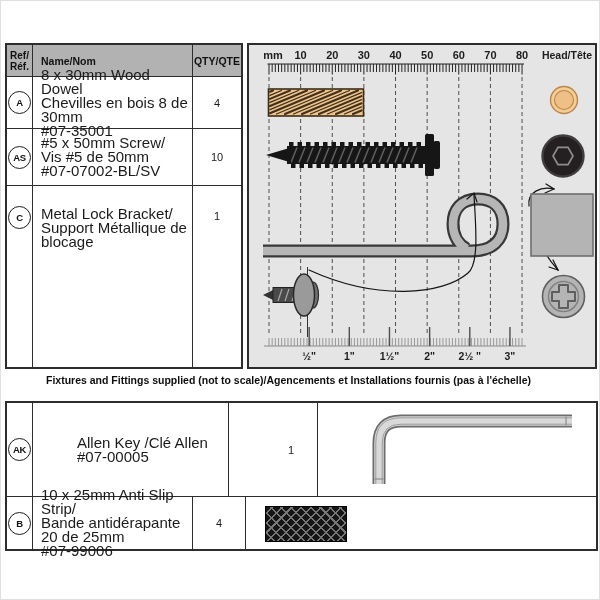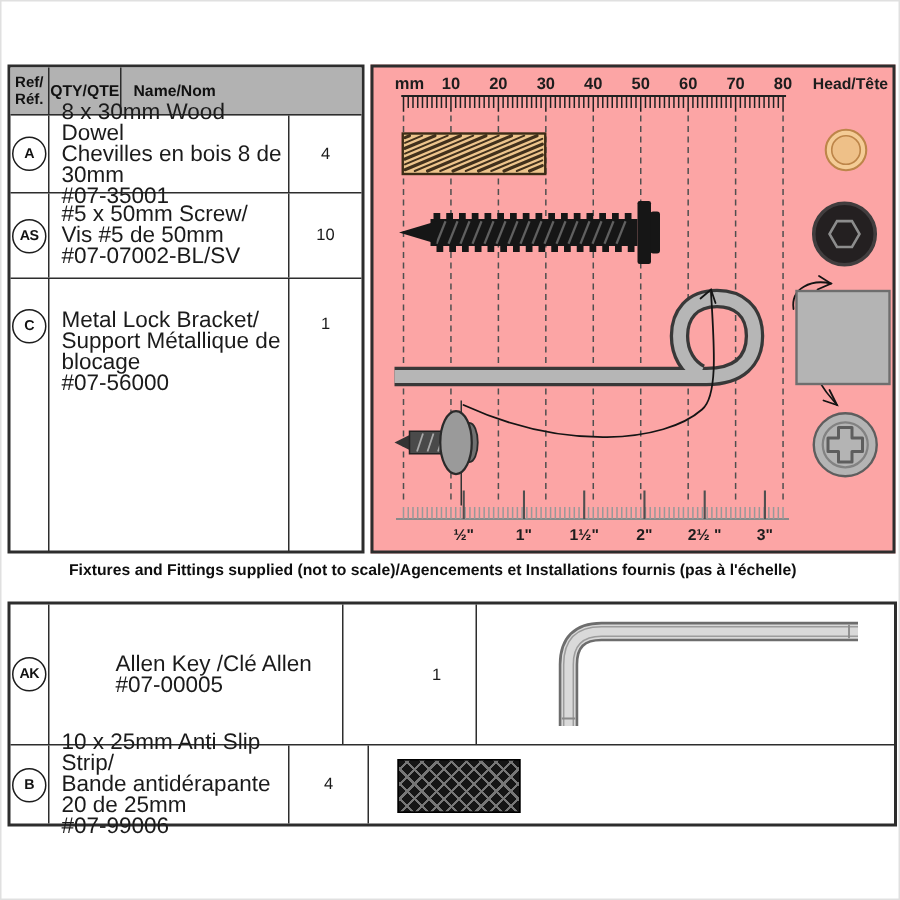--- a/index.html
+++ b/index.html
@@ -34,21 +34,21 @@
     font-weight:bold;font-size:9.5px;letter-spacing:-0.3px;color:#111;background:#fff;flex:none;
   }
   .top-align .c{align-items:flex-start;}
   .top-align .badge{margin-top:20px;}
   .top-align .name{padding-top:21px;}
   .top-align .qv{margin-top:24px;}
   .caption{
     position:absolute;left:5px;top:373px;width:592px;
     font-weight:bold;font-size:10.5px;color:#0e0e0e;white-space:nowrap;margin-left:40px;
   }
-  .panel{position:absolute;left:246px;top:42px;width:350px;height:326px;border:2px solid #2d2d2d;background:#fca5a5;}
+  .panel{position:absolute;left:246px;top:42px;width:350px;height:326px;border:2px solid #2d2d2d;background:#e5e5e5;}
   .mm-num{font-family:"Liberation Sans",sans-serif;font-weight:bold;font-size:11px;fill:#1d1d1d;}
   .inch-num{font-family:"Liberation Sans",sans-serif;font-weight:bold;font-size:10.5px;fill:#1d1d1d;}
   .head-lab{font-family:"Liberation Sans",sans-serif;font-weight:bold;font-size:10.5px;fill:#1d1d1d;}
   .ak-svg{position:absolute;left:0;top:0;}
   .strip{
     position:absolute;left:19px;top:9px;width:82px;height:36px;
     background-color:#151515;border:1px solid #000;
     background-image:
       repeating-linear-gradient(45deg, transparent 0 5.5px, #777 5.5px 7px),
       repeating-linear-gradient(-45deg, transparent 0 5.5px, #777 5.5px 7px);
@@ -60,22 +60,22 @@
 <div>
 
   <div class="tbl top-tbl">
     <div class="row hdr-row h-hdr">
       <div class="c ref">
         <div class="ref-hdr-lines">
           <div>Ref/</div>
           <div>Réf.</div>
         </div>
       </div>
+      <div class="c name">Name/Nom</div>
       <div class="c qty">QTY/QTE</div>
-      <div class="c name">Name/Nom</div>
     </div>
     <div class="row h-a">
       <div class="c ref">
           <div class="badge">A</div>
         </div>
       <div class="c name">
         <div class="nl">
           <div>8 x 30mm Wood Dowel</div>
           <div>Chevilles en bois 8 de 30mm</div>
           <div>#07-35001</div>
@@ -101,21 +101,20 @@
         </div>
     </div>
     <div class="row h-c top-align">
       <div class="c ref">
           <div class="badge">C</div>
         </div>
       <div class="c name">
         <div class="nl">
           <div>Metal Lock Bracket/</div>
           <div>Support Métallique de blocage</div>
-          <div>#07-56000</div>
         </div>
       </div>
       <div class="c qty">
           <span class="qv">1</span>
         </div>
     </div>
   </div>
 
   <div class="panel">
     <svg id="dsvg" width="346" height="322" viewBox="2 2 346 322" xmlns="http://www.w3.org/2000/svg">

